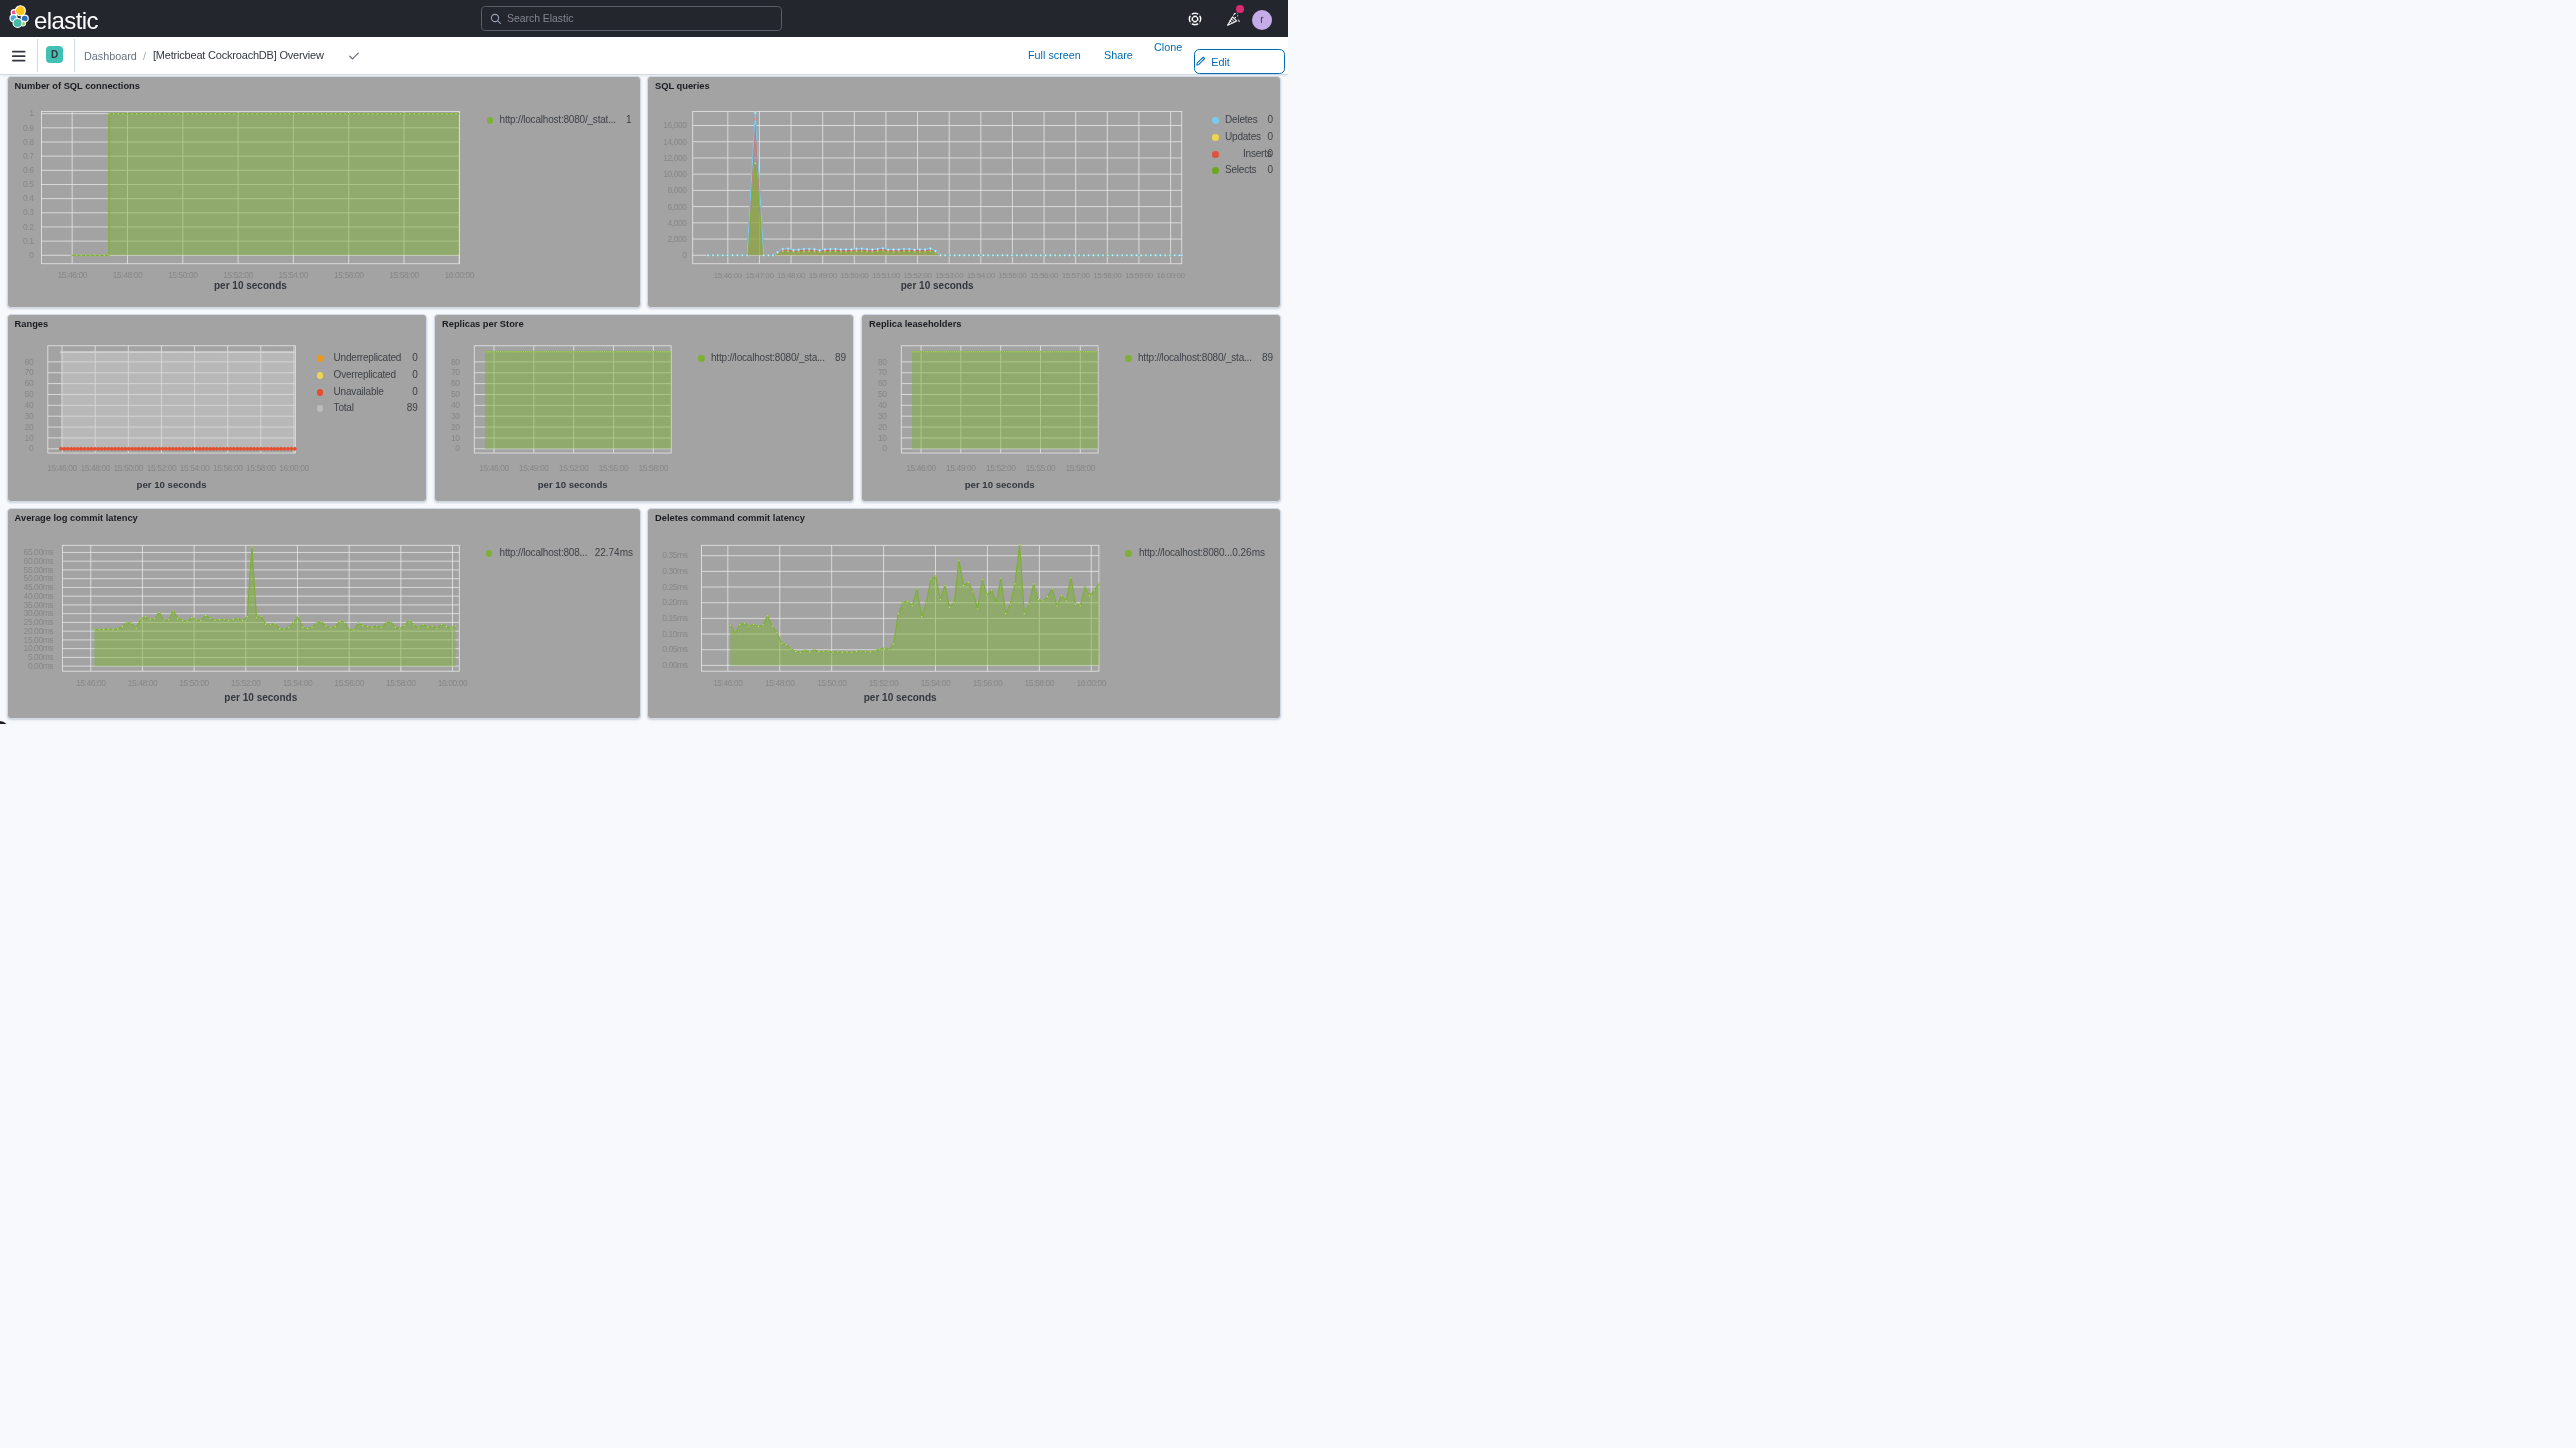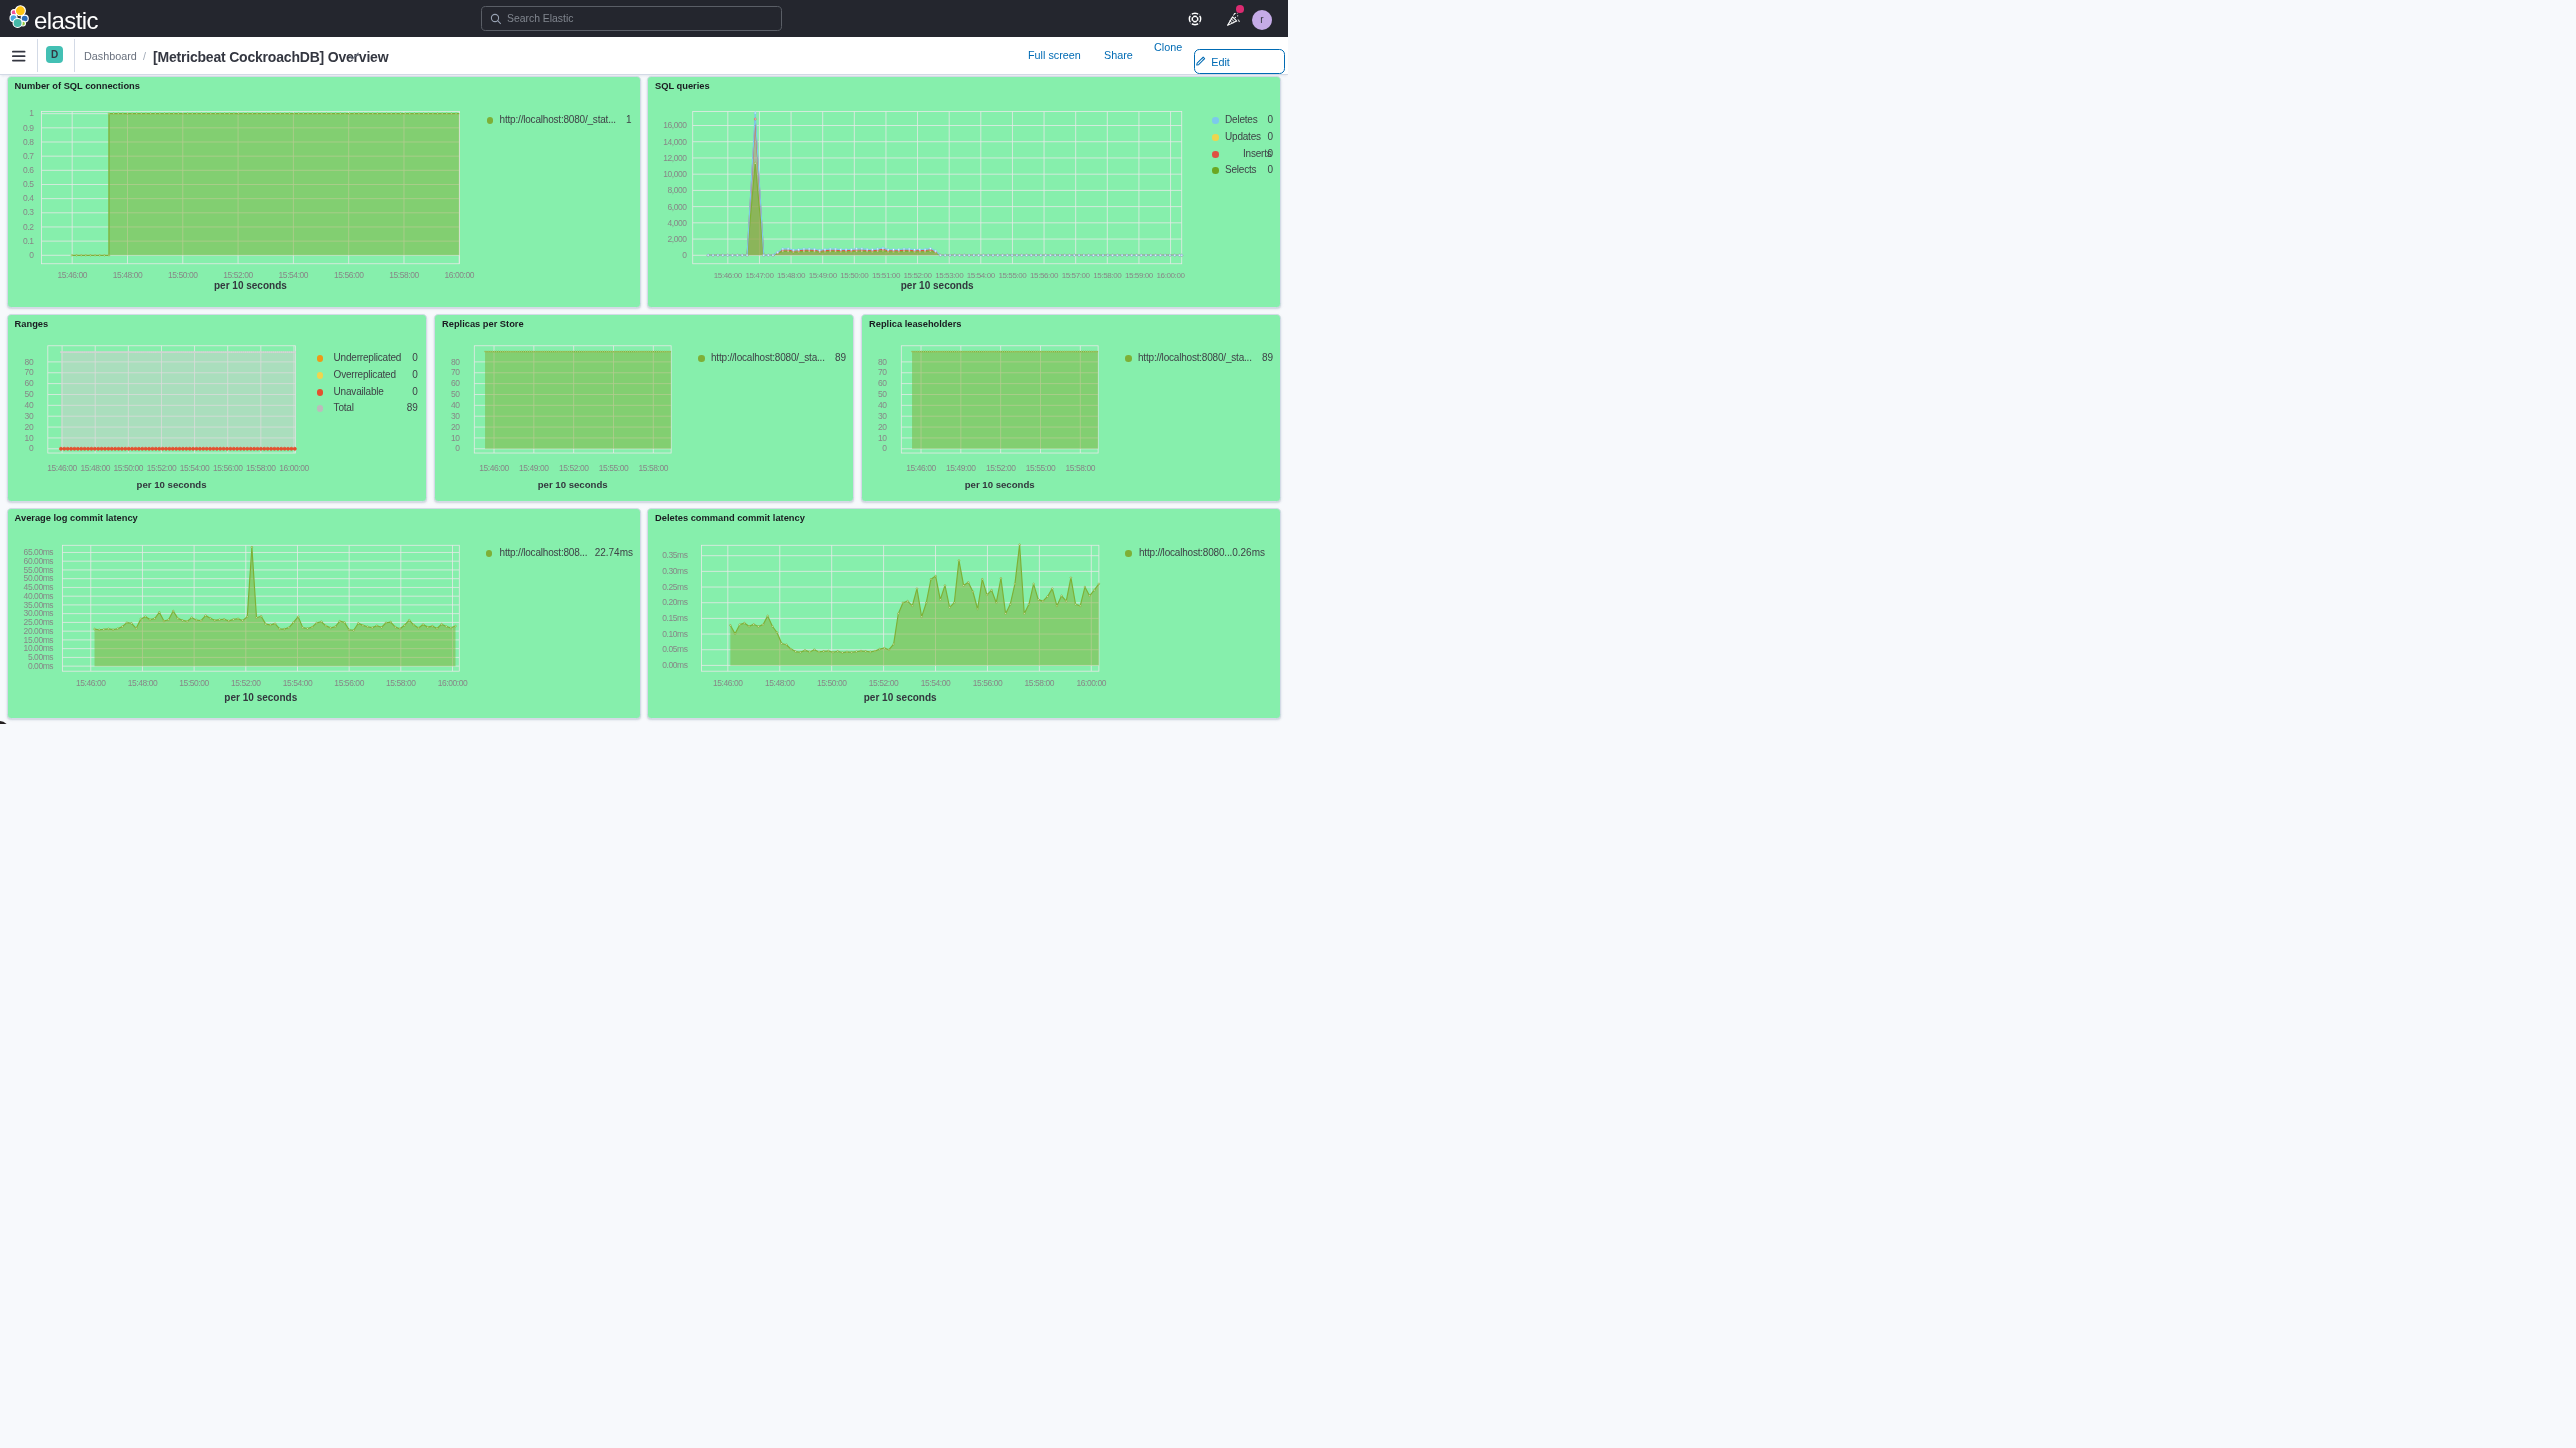--- a/index.html
+++ b/index.html
@@ -1,16 +1,16 @@
 <!DOCTYPE html>
 <html style="font-size:12.3px"><head><meta charset="utf-8"><style>
 * { margin:0; padding:0; }
 html,body { width:1288px; height:724px; overflow:hidden; }
 body { font-family:"Liberation Sans",sans-serif; background:#f7f9fc; position:relative; }
-.panel { position:absolute; background:#86efac; border:0.8px solid #d3dae6; border-radius:4.6px;
+.panel { position:absolute; background:#a3a3a3; border:0.8px solid #d3dae6; border-radius:4.6px;
   box-shadow:0 1.5px 1.5px -0.8px rgba(152,162,179,.3),0 0.8px 3.9px -1.5px rgba(152,162,179,.3); box-sizing:border-box; }
 .ptitle { position:absolute; left:7px; top:4.2px; font-size:9.3px; font-weight:bold; color:#1a1c21; }
 svg text { font-family:"Liberation Sans",sans-serif; }
 </style></head>
 <body>
 <div style="position:absolute;left:0;top:0;width:1288px;height:37px;background:#24262e">
 <svg width="40" height="34" viewBox="0 0 52 44" style="position:absolute;left:0;top:0">
 <g stroke="#fff" stroke-width="1.5">
 <circle cx="18.3" cy="16.2" r="3.8" fill="#ef5098"></circle>
 <circle cx="17.6" cy="23.6" r="4.6" fill="#4ba7e0"></circle>
@@ -56,21 +56,21 @@
 <svg width="15.4" height="12.3" viewBox="0 0 20 16" style="position:absolute;left:11.6px;top:13px">
 <rect x="0" y="1" width="17.5" height="2.3" rx="1.1" fill="#343741"></rect>
 <rect x="0" y="6.8" width="17.5" height="2.3" rx="1.1" fill="#343741"></rect>
 <rect x="0" y="12.6" width="17.5" height="2.3" rx="1.1" fill="#343741"></rect>
 </svg>
 <div style="position:absolute;left:37px;top:2.3px;width:0.8px;height:33px;background:#d3dae6"></div>
 <div style="position:absolute;left:46px;top:9px;width:17.4px;height:17.4px;border-radius:3.9px;background:#43c0b4;color:#343741;font-size:10px;font-weight:bold;text-align:center;line-height:17.4px">D</div>
 <div style="position:absolute;left:74px;top:2.3px;width:0.8px;height:33px;background:#d3dae6"></div>
 <div style="position:absolute;left:84px;top:12.7px;font-size:10.8px;color:#69707d">Dashboard</div>
 <div style="position:absolute;left:143px;top:12.7px;font-size:10.8px;color:#a2abb8">/</div>
-<div style="position:absolute;left:153px;top:12px;font-size:14px;font-weight:700;letter-spacing:-0.2px;color:#343741">[Metricbeat CockroachDB] Overview</div>
+<div style="position:absolute;left:153px;top:12px;font-size:11px;font-weight:400;letter-spacing:-0.2px;color:#343741">[Metricbeat CockroachDB] Overview</div>
 <svg width="10" height="8.5" viewBox="0 0 13 11" style="position:absolute;left:349px;top:14.7px">
       <path d="M1 5.5 L4.6 9 L12 1.5" fill="none" stroke="#69707d" stroke-width="1.6" stroke-linecap="round" stroke-linejoin="round"></path>
     </svg>
 <div style="position:absolute;left:1028px;top:12.3px;font-size:10.8px;color:#006bb4">Full screen</div>
 <div style="position:absolute;left:1104px;top:12.3px;font-size:10.8px;color:#006bb4">Share</div>
 <div style="position:absolute;left:1154px;top:4px;font-size:10.8px;color:#006bb4">Clone</div>
 <div style="position:absolute;left:1194px;top:11.6px;width:91px;height:25.5px;border:0.8px solid #006bb4;border-radius:5.4px;box-sizing:border-box;line-height:24px;font-size:10.8px;color:#006bb4;font-weight:500"><svg width="10.8" height="10.8" viewBox="0 0 16 16" style="vertical-align:-1.5px;margin-right:5.4px">
         <path d="M12.1 1.7 L14.3 3.9 L5.4 12.8 L2.5 13.5 L3.2 10.6 Z" fill="none" stroke="#006bb4" stroke-width="1.5" stroke-linejoin="round"></path>
         <line x1="10.4" y1="3.4" x2="12.6" y2="5.6" stroke="#006bb4" stroke-width="1.2"></line>
       </svg>Edit</div>

